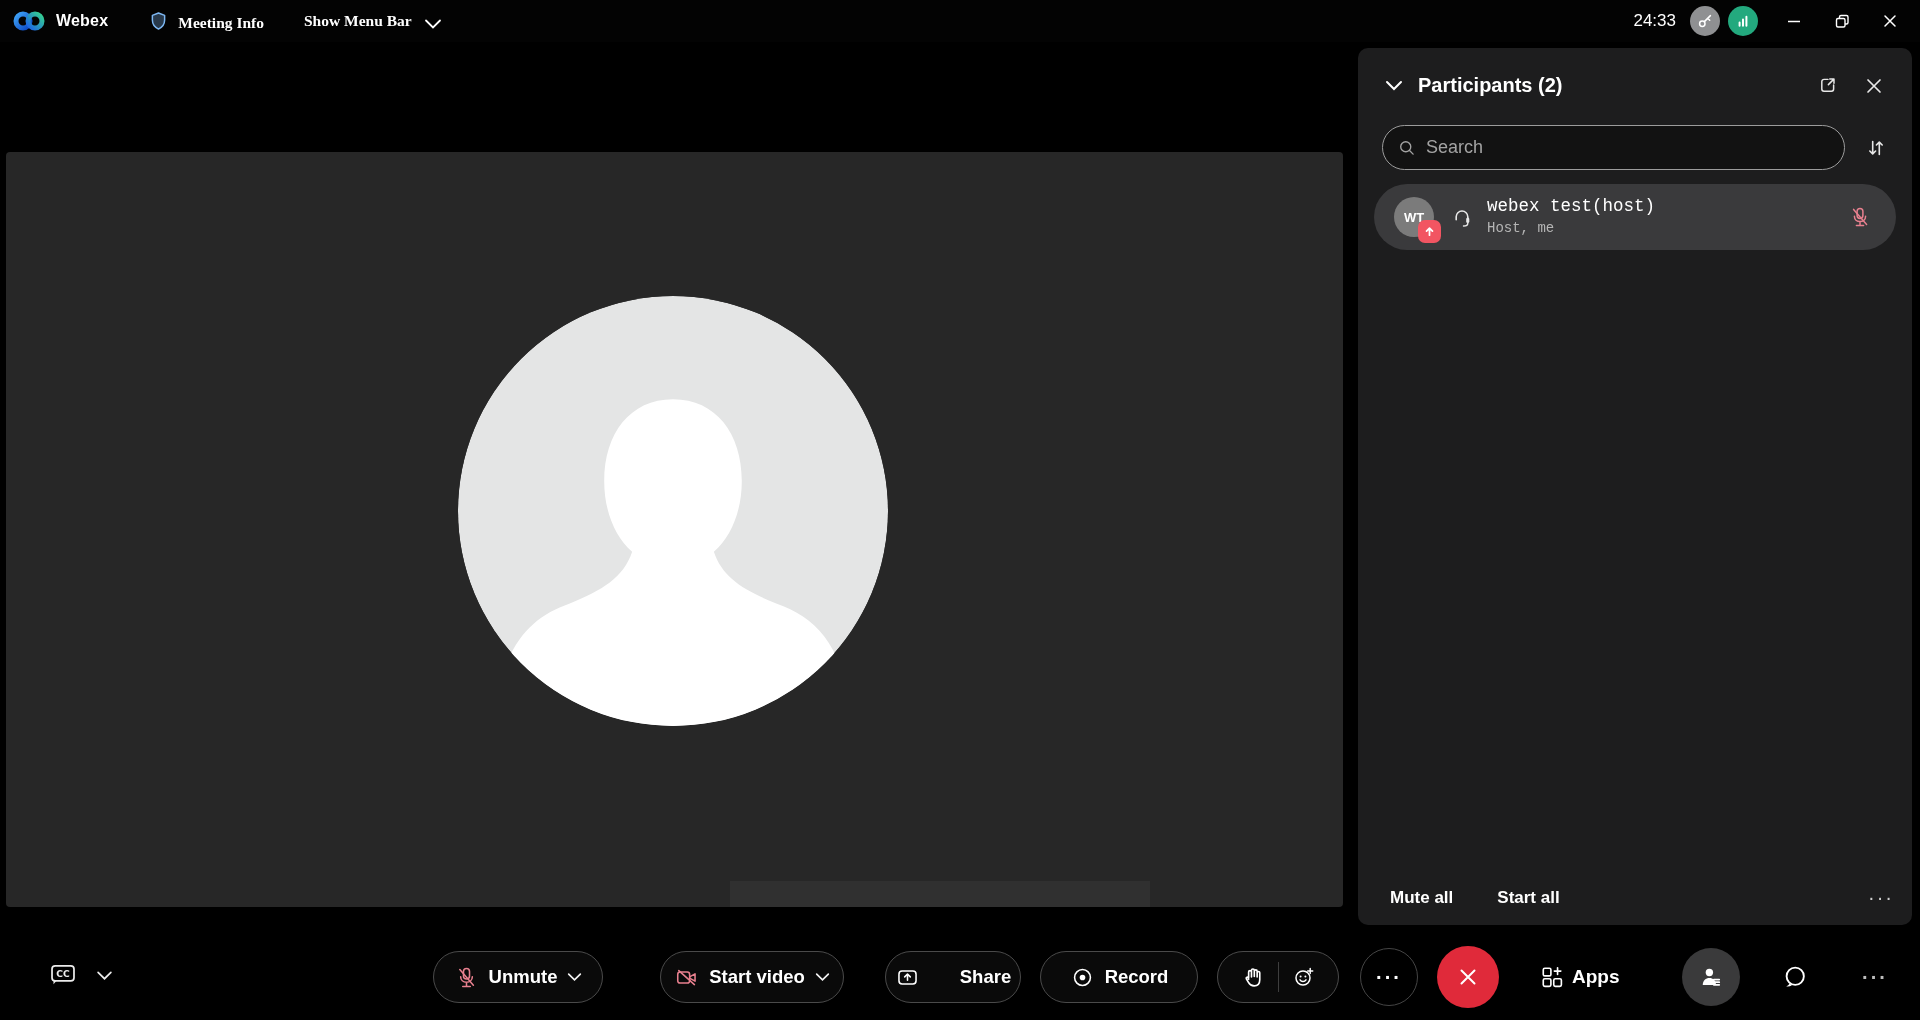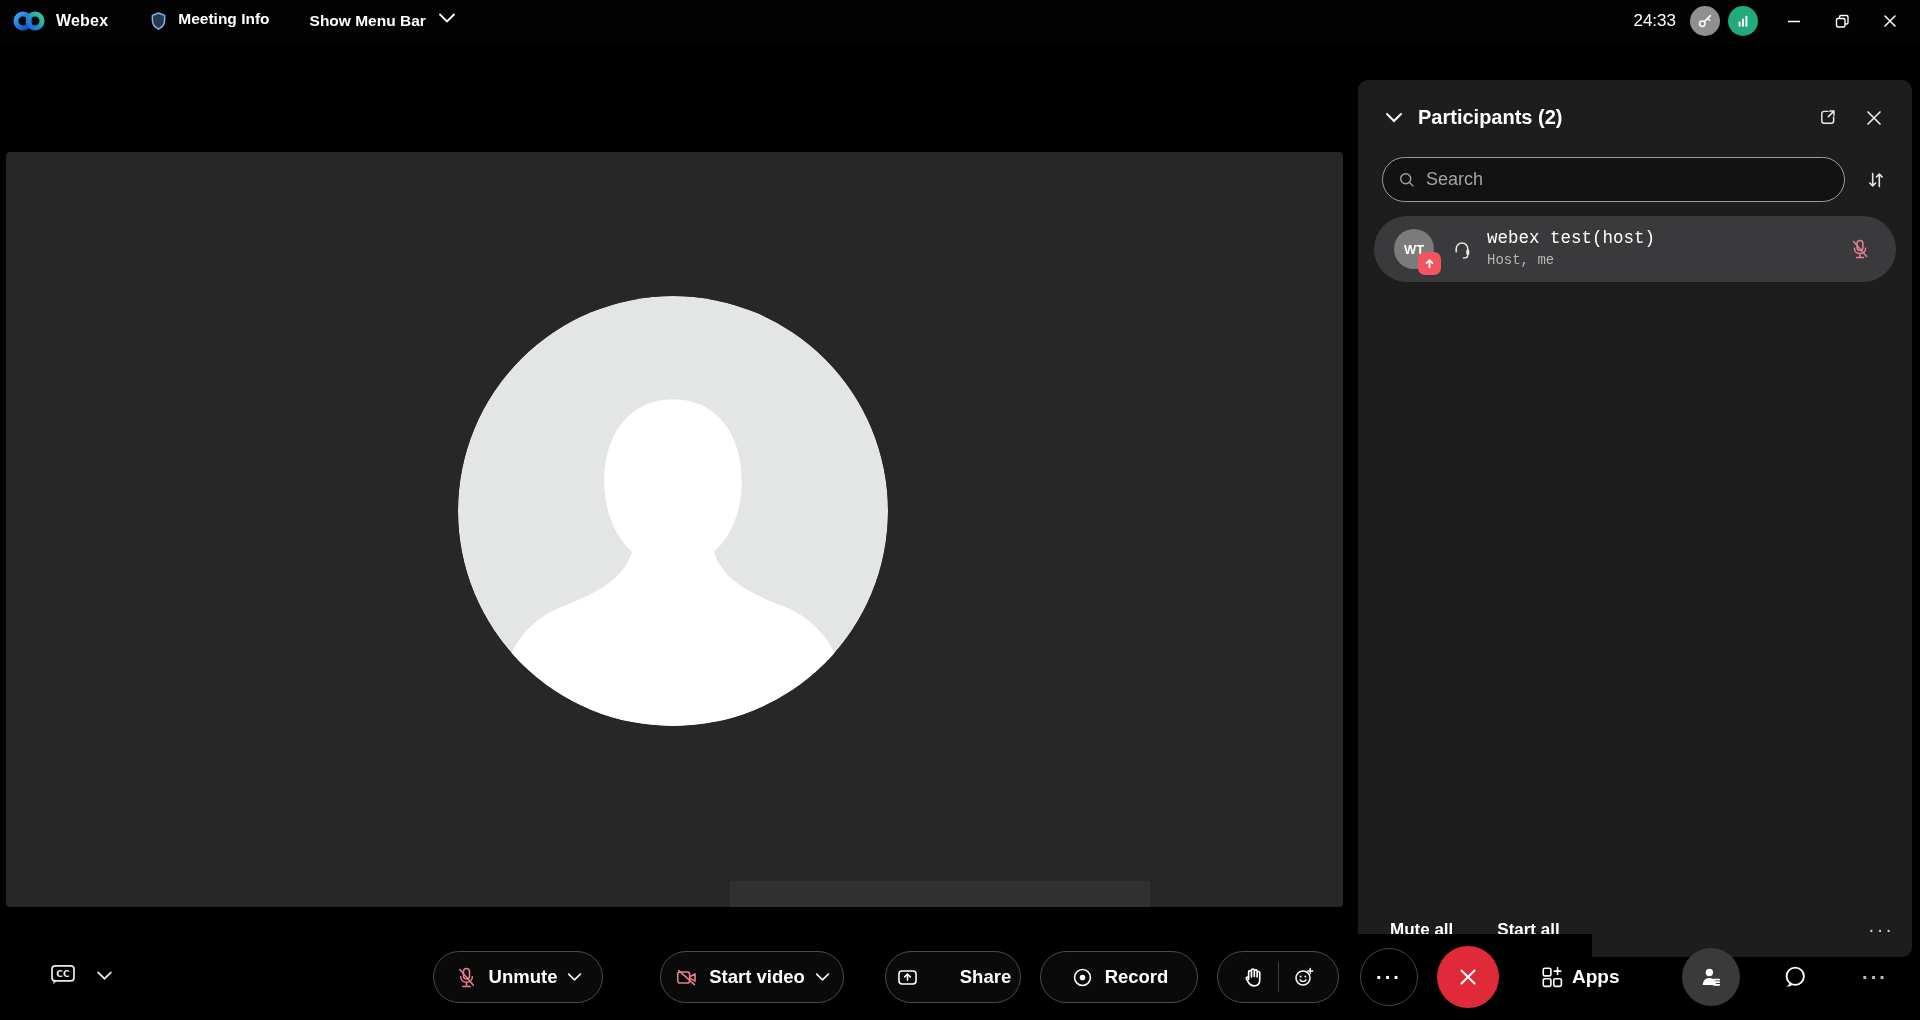--- a/index.html
+++ b/index.html
@@ -5,41 +5,41 @@
   * { margin:0; padding:0; box-sizing:border-box; }
   html,body { width:1920px; height:1020px; background:#000; overflow:hidden;
               font-family:"Liberation Sans","DejaVu Sans",sans-serif; color:#fff; }
   svg { display:block; }
 
   
   .titlebar { position:absolute; top:0; left:0; right:0; height:42px;
               display:flex; align-items:center; background:#030303; }
   .tb-logo { margin-left:12px; }
   .tb-appname { margin-left:10px; font-size:16px; font-weight:700; letter-spacing:.2px; }
-  .tb-group { display:flex; align-items:flex-start; margin-left:40px; cursor:default; }
+  .tb-group { display:flex; align-items:flex-end; margin-left:40px; cursor:default;font-family:Liberation Serif, serif; }
   .tb-group .lbl { margin-left:9px; font-size:15.5px; font-weight:600; }
   .tb-right { margin-left:auto; display:flex; align-items:center; padding-right:10px; }
   .tb-timer { font-size:17px; margin-right:14px; }
   .tb-chip { width:30px; height:30px; border-radius:50%; display:flex; align-items:center;
              justify-content:center; margin-right:8px; }
   .chip-key { background:#8f9092; }
   .chip-signal { background:#23a97e; }
   .win-btn { width:40px; height:32px; display:flex; align-items:center; justify-content:center;
              margin-left:8px; color:#fff; }
 
   
   .stage { position:absolute; left:6px; top:152px; width:1337px; height:755px;
            background:#272727; border-radius:4px; }
   .avatar-circle { position:absolute; left:452px; top:144px; width:430px; height:430px; }
   .stage-strip { position:absolute; left:724px; bottom:0; width:420px; height:26px;
                  background:rgba(255,255,255,0.045); }
 
   
   .panel { position:absolute; left:1358px; top:48px; width:554px; height:877px;
-           background:#1d1d1e; border-radius:10px;margin-top:32px; }
+           background:#1d1d1e; border-radius:10px; }
   .panel-header { display:flex; align-items:center; padding:26px 28px 0 26px; }
   .panel-title { margin-left:14px; font-size:20px; font-weight:700; }
   .panel-header .spacer { flex:1; }
   .hdr-icon { color:#e8e8e8; margin-left:26px; cursor:pointer; }
   .search-row { display:flex; align-items:center; margin:28px 24px 0 24px; }
   .search-box { width:463px; height:45px; border:1px solid #9c9c9c; border-radius:23px;
                 display:flex; align-items:center; padding:0 15px; background:#121212; }
   .search-box input { flex:1; margin-left:10px; background:transparent; border:none; outline:none;
                       color:#eee; font-size:18px; font-family:inherit; }
   .search-box input::placeholder { color:#a3a3a3; }

